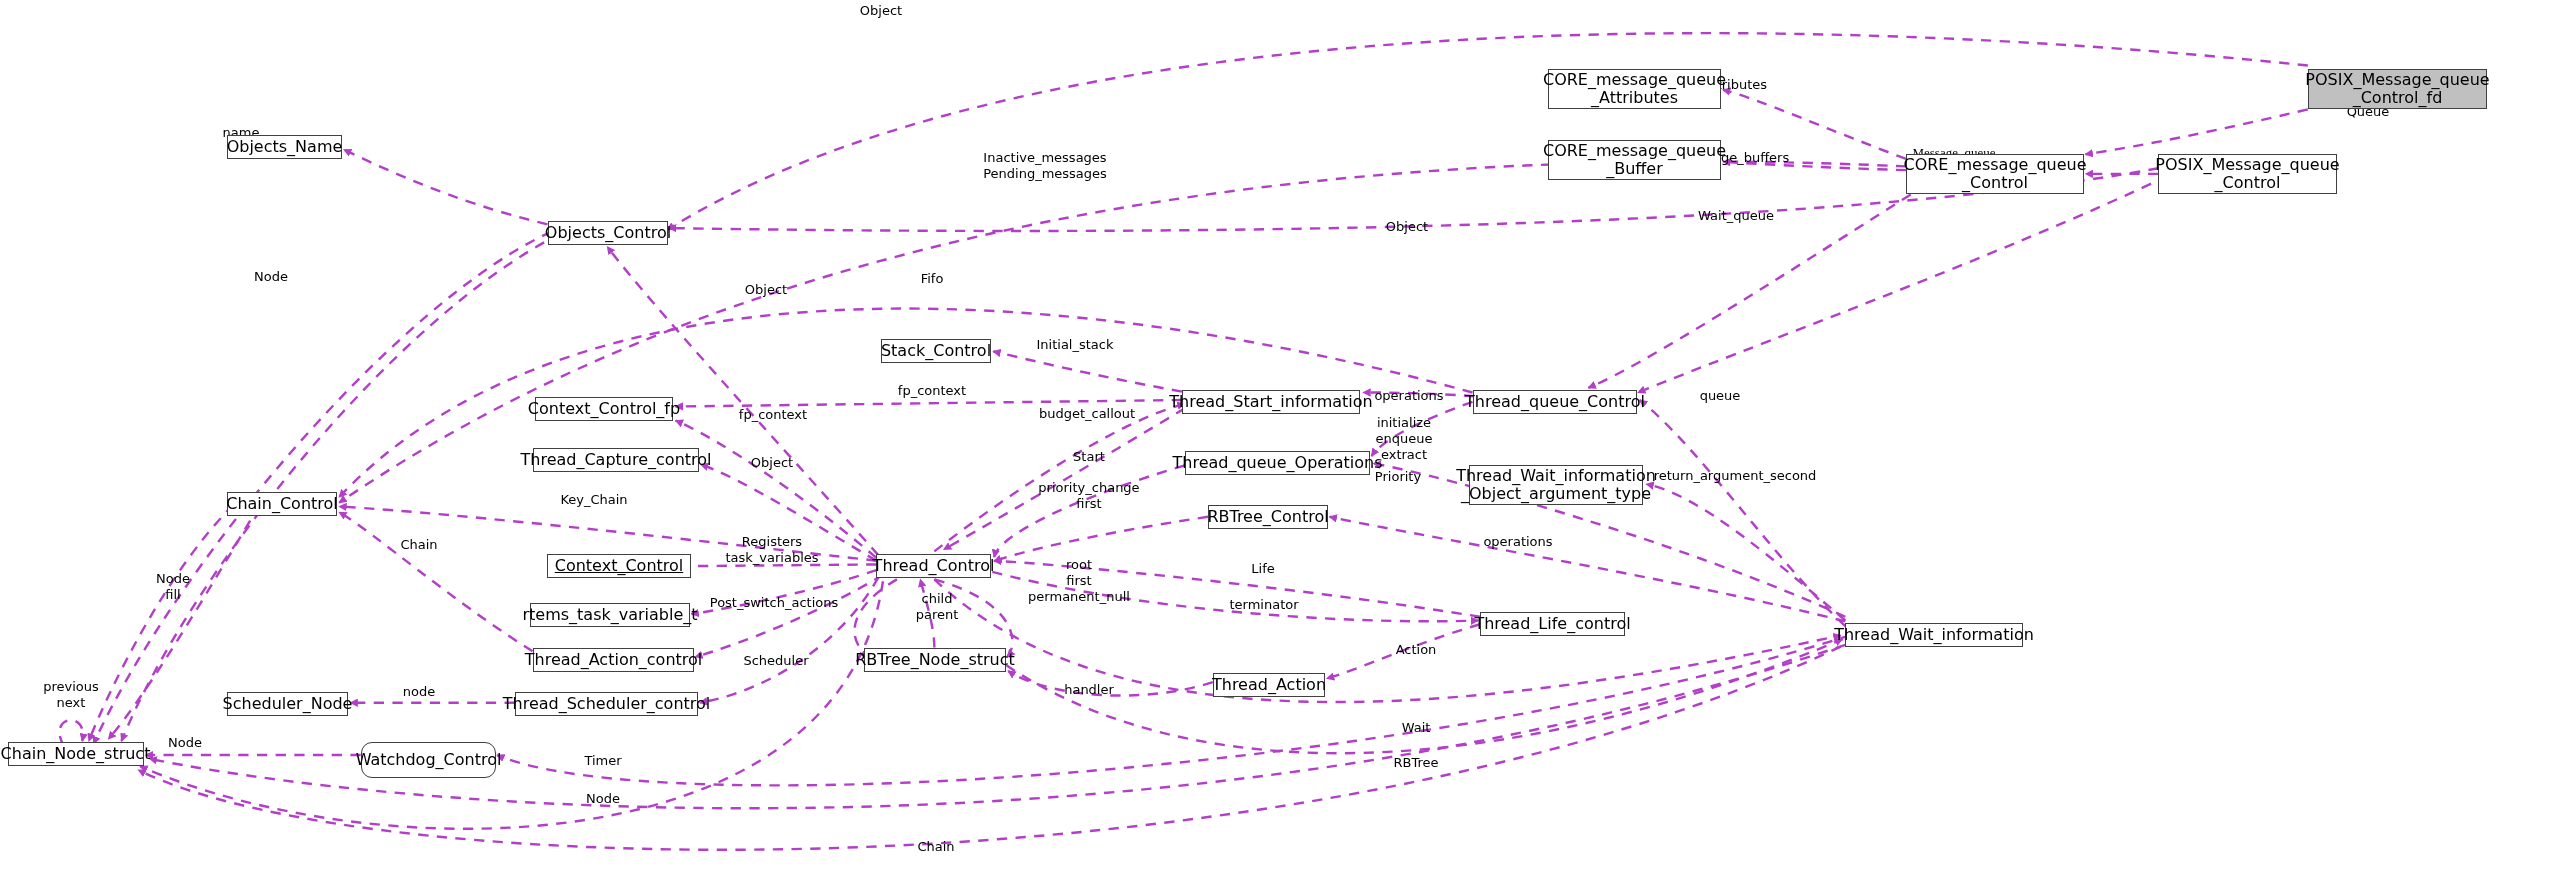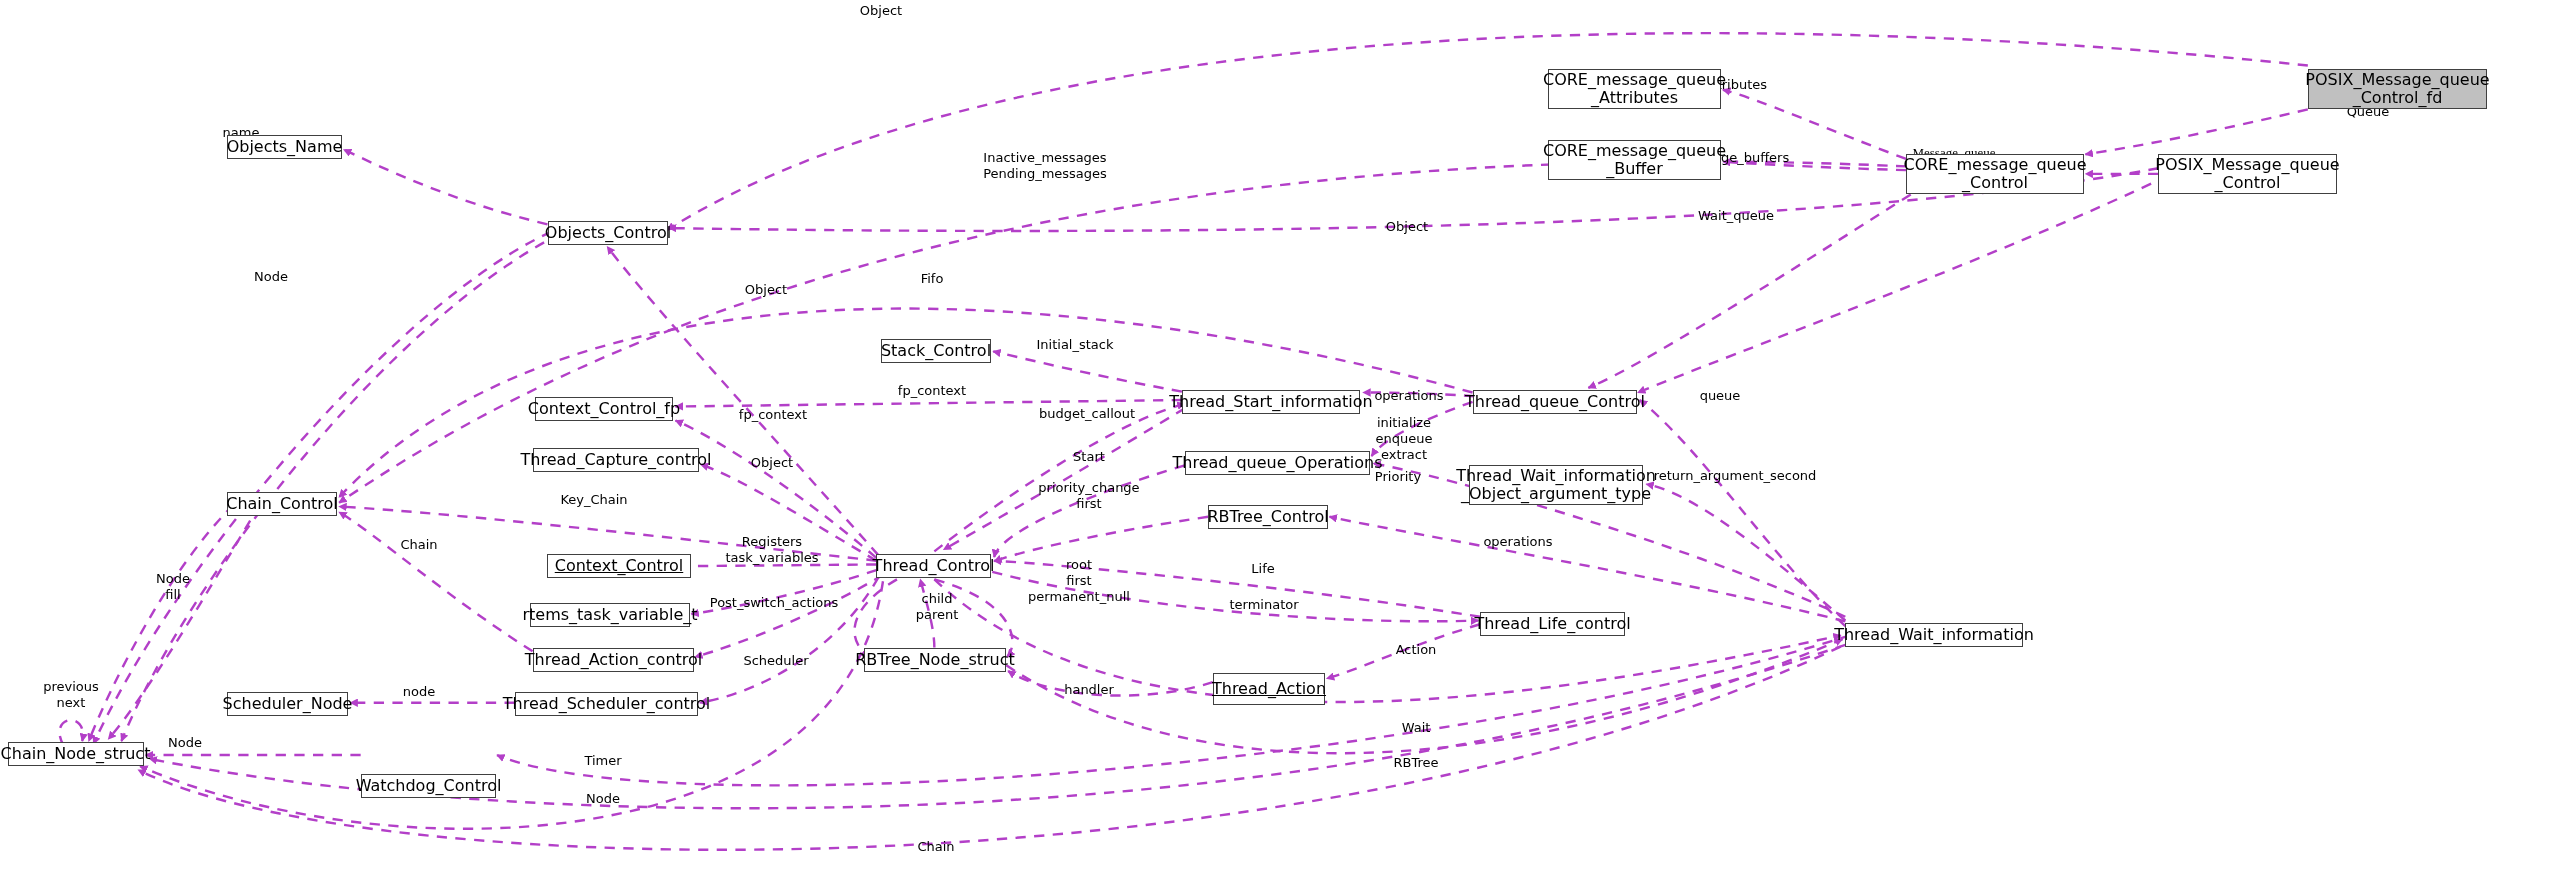--- a/index.html
+++ b/index.html
@@ -172,27 +172,27 @@
   <div class="node" style="left:881px;top:339px;width:110px;height:24px;">Stack_Control</div>
   <div class="node" style="left:535px;top:397px;width:138px;height:24px;">Context_Control_fp</div>
   <div class="node" style="left:533px;top:448px;width:166px;height:24px;">Thread_Capture_control</div>
   <div class="node" style="left:227px;top:492px;width:110px;height:24px;">Chain_Control</div>
   <div class="node" style="left:547px;top:554px;width:144px;height:24px;text-decoration:underline;">Context_Control</div>
   <div class="node" style="left:530px;top:603px;width:160px;height:24px;">rtems_task_variable_t</div>
   <div class="node" style="left:533px;top:648px;width:161px;height:24px;">Thread_Action_control</div>
   <div class="node" style="left:227px;top:692px;width:121px;height:24px;">Scheduler_Node</div>
   <div class="node" style="left:515px;top:692px;width:183px;height:24px;">Thread_Scheduler_control</div>
   <div class="node" style="left:7.5px;top:742px;width:136px;height:24px;">Chain_Node_struct</div>
-  <div class="node" style="left:361px;top:774px;width:135px;height:24px;">Watchdog_Control</div>
+  <div class="node" style="left:361px;top:742px;width:135px;height:36px;border-radius:11px;">Watchdog_Control</div>
   <div class="node" style="left:876px;top:554px;width:115px;height:24px;">Thread_Control</div>
   <div class="node" style="left:864px;top:648px;width:142px;height:24px;">RBTree_Node_struct</div>
   <div class="node" style="left:1182px;top:390px;width:178px;height:24px;">Thread_Start_information</div>
   <div class="node" style="left:1185px;top:451px;width:185px;height:24px;">Thread_queue_Operations</div>
   <div class="node" style="left:1208px;top:505px;width:120px;height:24px;">RBTree_Control</div>
-  <div class="node" style="left:1213px;top:673px;width:112px;height:32px;text-decoration:underline;">Thread_Action</div>
+  <div class="node" style="left:1213px;top:673px;width:112px;height:24px;">Thread_Action</div>
   <div class="node" style="left:1473px;top:390px;width:164px;height:24px;">Thread_queue_Control</div>
   <div class="node" style="left:1469px;top:465px;width:174px;height:40px;">Thread_Wait_information
 _Object_argument_type</div>
   <div class="node" style="left:1480px;top:612px;width:145px;height:24px;">Thread_Life_control</div>
   <div class="node" style="left:1845px;top:623px;width:178px;height:24px;">Thread_Wait_information</div>
 
   <div class="edge-label" style="left:881px;top:11.2px;">Object</div>
   <div class="edge-label" style="left:1735px;top:85px;">Attributes</div>
   <div class="edge-label" style="left:2368px;top:112px;">Queue</div>
   <div class="edge-label" style="left:241px;top:133px;">name</div>

